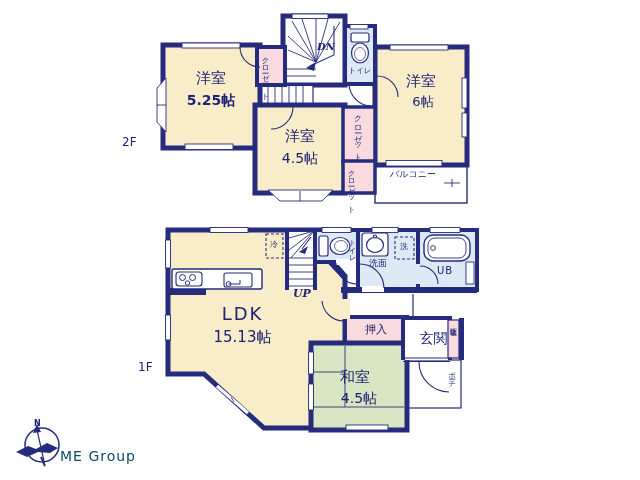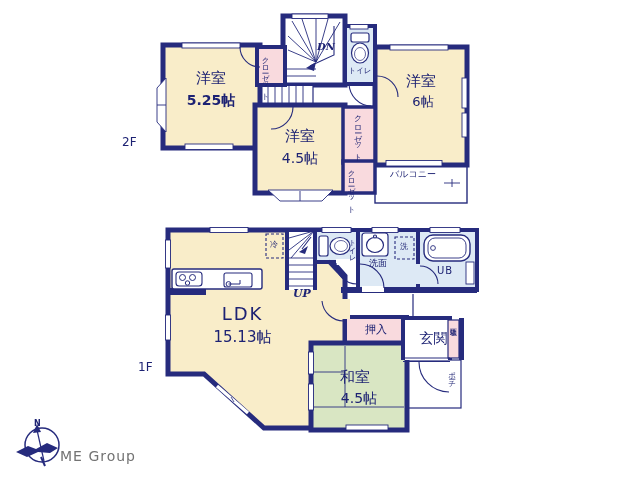--- a/index.html
+++ b/index.html
@@ -4,21 +4,21 @@
 <style>
   html,body{margin:0;padding:0;background:#ffffff;}
   #plan{position:relative;width:640px;height:480px;background:#ffffff;overflow:hidden;
         font-family:"DejaVu Sans","Liberation Sans",sans-serif;}
   #plan svg{position:absolute;left:0;top:0;}
   .lbl{position:absolute;color:#1d2273;line-height:1.15;white-space:nowrap;z-index:5;}
   .ctr{text-align:center;}
   .vtxt{writing-mode:vertical-rl;text-orientation:mixed;}
   .vcol2{writing-mode:vertical-rl;text-orientation:mixed;line-height:11px;letter-spacing:0.5px;}
   .stairlbl{font-family:"DejaVu Serif","Liberation Serif",serif;font-style:italic;font-weight:bold;}
-  .brand{color:#737373;letter-spacing:1px;}
+  .brand{color:#0c4a6e;letter-spacing:1px;}
 </style>
 </head>
 <body>
 
 <div id="plan">
 
 <svg width="640" height="480" viewBox="0 0 640 480">
 
   <g fill="none" stroke="#262b7d">
 

